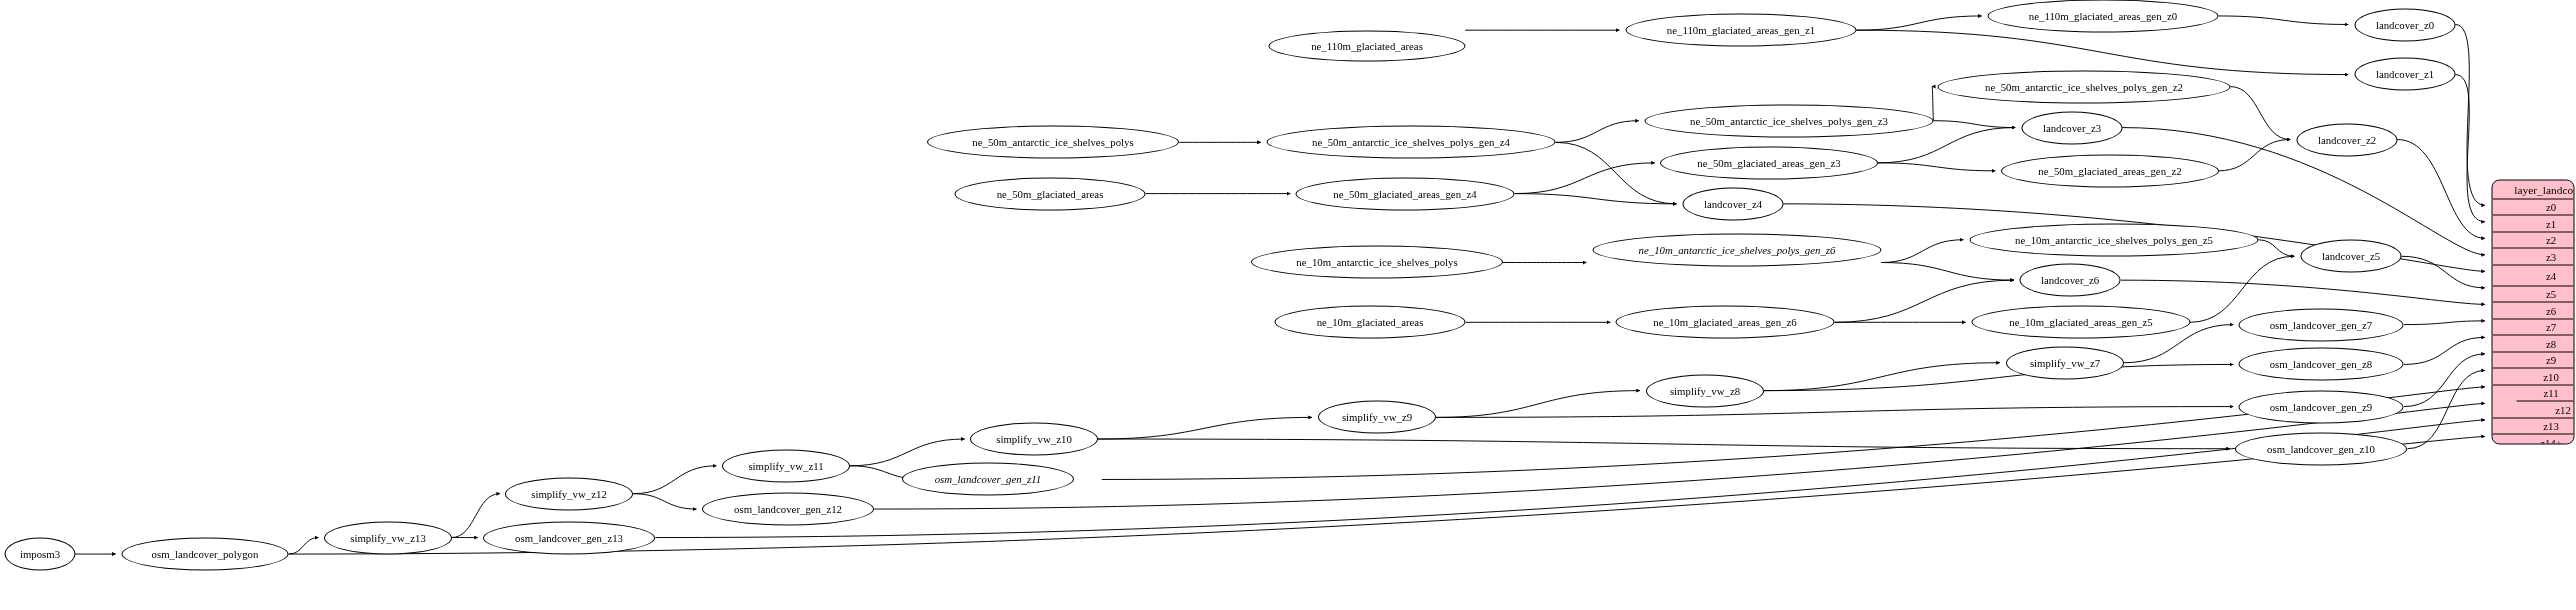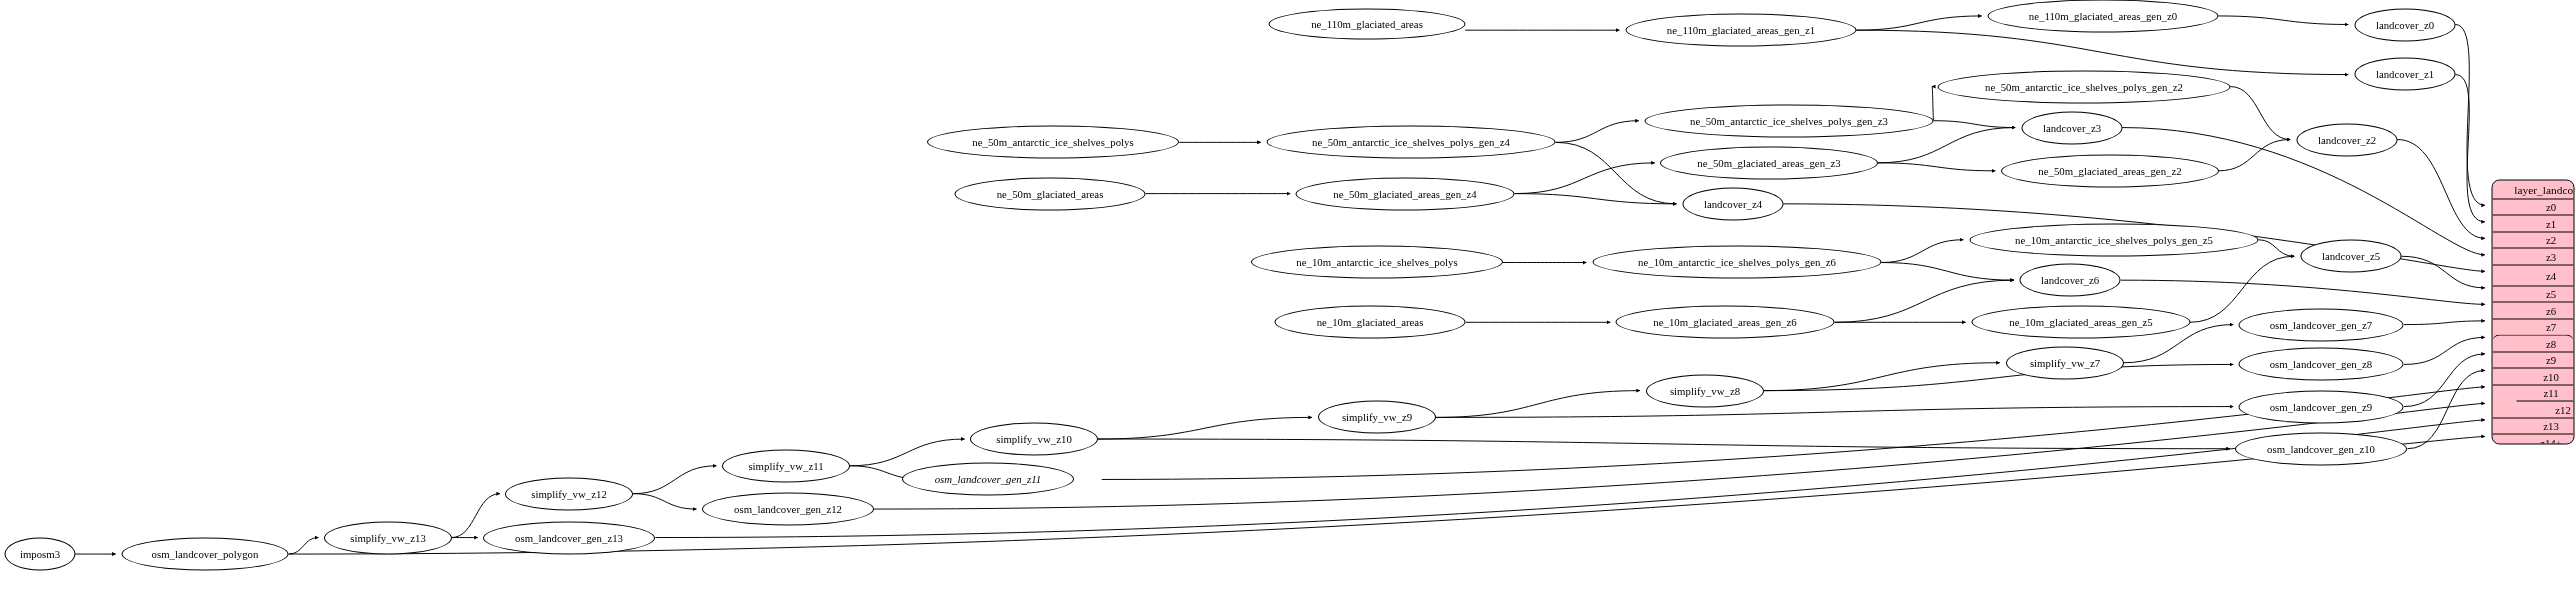--- a/index.html
+++ b/index.html
@@ -124,21 +124,21 @@
         <path d="M 4222 714 C 4300.1 714, 4294 621.5, 4364 621.5" marker-end="url(#arrow)"></path>
         <path d="M 4228 788 C 4302.8 788, 4294 650.5, 4364 650.5" marker-end="url(#arrow)"></path>
         <path d="M 1935 842 C 3270.95 842, 4294 679.5, 4364 679.5" marker-end="url(#arrow)"></path>
         <path d="M 1535 894 C 3090.95 894, 4294 708.5, 4364 708.5" marker-end="url(#arrow)"></path>
         <path d="M 1151 944 C 2918.15 944, 4294 737.5, 4364 737.5" marker-end="url(#arrow)"></path>
         <path d="M 507 973 C 2628.3500000000004 973, 4294 766.5, 4364 766.5" marker-end="url(#arrow)"></path>
       </g>
   </svg>
 
   <div id="nodes-layer">
-      <div class="node" style="left: 1367px; top: 24px; width: 197px; height: 31px; justify-content: center;">
+      <div class="node" style="left: 1367px; top: 46px; width: 197px; height: 31px; justify-content: center;">
         <span>ne_110m_glaciated_areas</span>
       </div>
       <div class="node" style="left: 1741px; top: 30px; width: 231px; height: 33px;">
         <span>ne_110m_glaciated_areas_gen_z1</span>
       </div>
       <div class="node" style="left: 2103px; top: 16px; width: 231px; height: 33px;">
         <span>ne_110m_glaciated_areas_gen_z0</span>
       </div>
       <div class="node" style="left: 2405px; top: 24.5px; width: 101px; height: 33px;">
         <span>landcover_z0</span>
@@ -181,21 +181,21 @@
       </div>
       <div class="node" style="left: 2114px; top: 240px; width: 289px; height: 33px;">
         <span>ne_10m_antarctic_ice_shelves_polys_gen_z5</span>
       </div>
       <div class="node" style="left: 2351px; top: 256px; width: 101px; height: 33px; text-align: right;">
         <span>landcover_z5</span>
       </div>
       <div class="node" style="left: 1377px; top: 262px; width: 252px; height: 33px;">
         <span>ne_10m_antarctic_ice_shelves_polys</span>
       </div>
-      <div class="node" style="left: 1737px; top: 262px; width: 289px; height: 33px;">
+      <div class="node" style="left: 1737px; top: 250px; width: 289px; height: 33px; font-style: italic;">
         <span>ne_10m_antarctic_ice_shelves_polys_gen_z6</span>
       </div>
       <div class="node" style="left: 2070px; top: 280px; width: 101px; height: 33px;">
         <span>landcover_z6</span>
       </div>
       <div class="node" style="left: 1370px; top: 322px; width: 191px; height: 33px;">
         <span>ne_10m_glaciated_areas</span>
       </div>
       <div class="node" style="left: 1725px; top: 322px; width: 219px; height: 33px;">
         <span>ne_10m_glaciated_areas_gen_z6</span>
@@ -256,21 +256,21 @@
   <div id="layer-table" style="left: 2533px; top: 312px; width: 83px; height: 265px;">
       <div class="trow head" style="height: 17.7px;">layer_landcover</div>
       <div class="trow" style="height: 16.5px;">z0</div>
       <div class="trow" style="height: 16.5px;">z1</div>
       <div class="trow" style="height: 16.5px;">z2</div>
       <div class="trow" style="height: 16.5px;">z3</div>
       <div class="trow" style="height: 21px;">z4</div>
       <div class="trow" style="height: 16.5px;">z5</div>
       <div class="trow" style="height: 16.5px;">z6</div>
       <div class="trow" style="height: 16.5px;">z7</div>
-      <div class="trow" style="height: 16.5px; border-radius: 7px;">z8</div>
+      <div class="trow" style="height: 16.5px;">z8</div>
       <div class="trow" style="height: 16.5px;">z9</div>
       <div class="trow" style="height: 16.5px;">z10</div>
       <div class="trow" style="height: 16.5px;">z11</div>
       <div class="trow" style="height: 16.5px; margin-left: 24px;">z12</div>
       <div class="trow" style="height: 16.5px;">z13</div>
       <div class="trow" style="height: 16.5px;">z14+</div>
     </div>
 </div>
 
 

